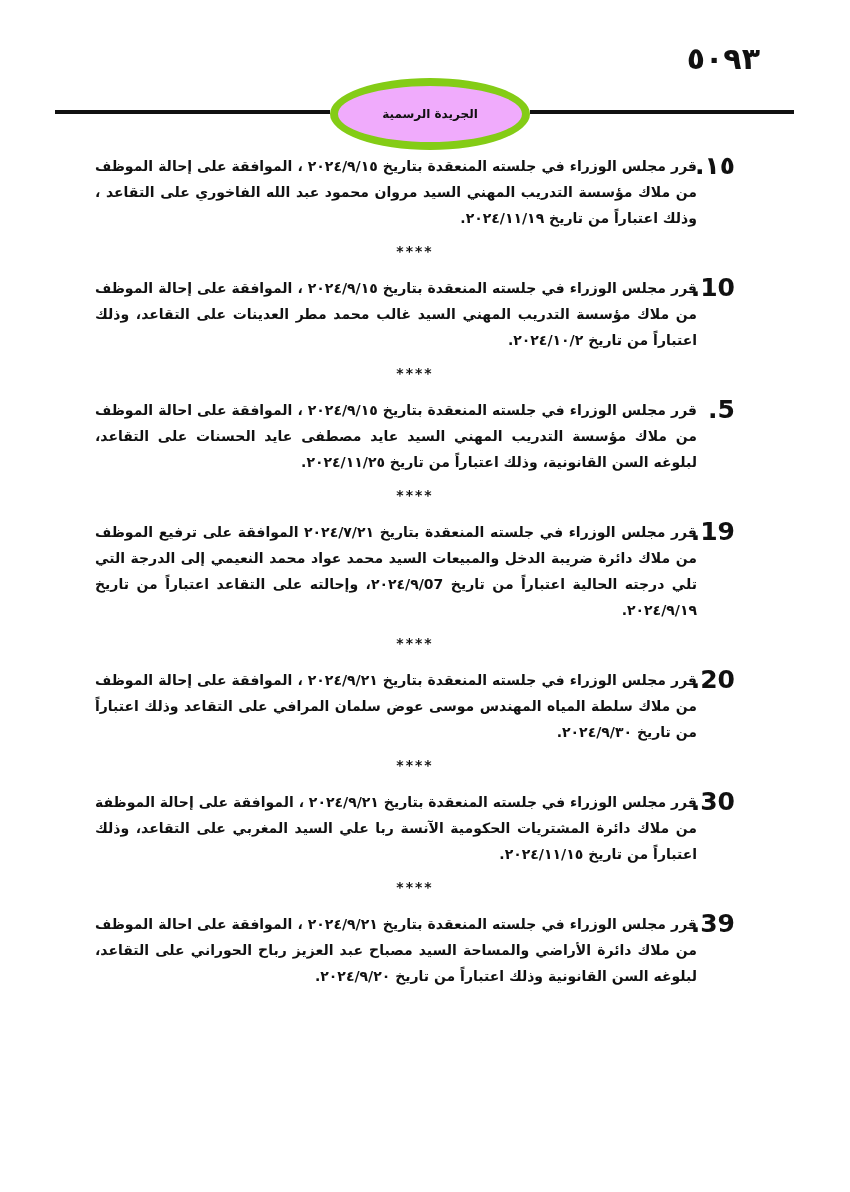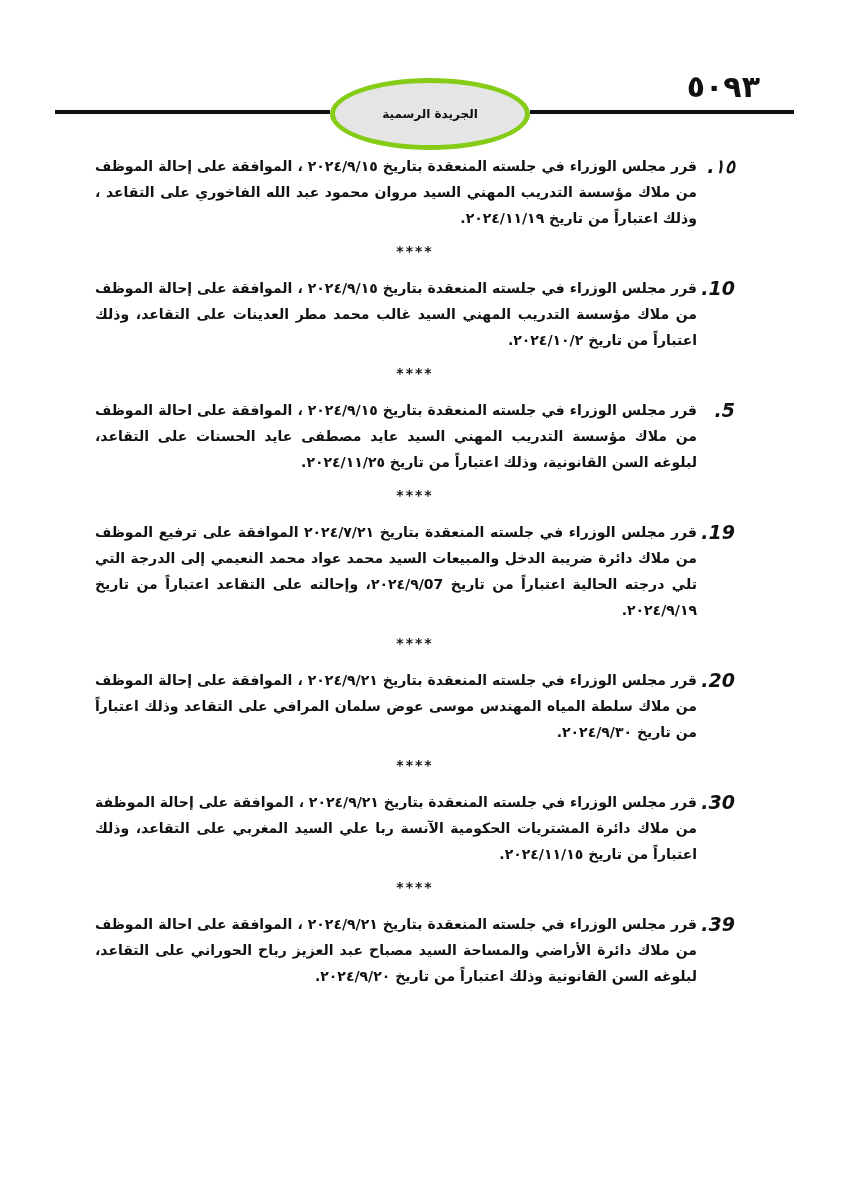--- a/index.html
+++ b/index.html
@@ -1,28 +1,28 @@
 <!DOCTYPE html>
 <html><head>
 <meta charset="utf-8">
 <style>
   html, body { margin: 0; padding: 0; background: #ffffff; }
   body { width: 850px; height: 1192px; position: relative; overflow: hidden;
          font-family: "DejaVu Sans", "Liberation Sans", sans-serif; color: #111; }
-  .page-number { position: absolute; top: 69px; right: 90px; font-size: 30px; font-weight: bold;
+  .page-number { position: absolute; top: 41px; right: 90px; font-size: 30px; font-weight: bold;
                  direction: rtl; letter-spacing: 2px; }
   .header-rule-left { position: absolute; top: 110px; left: 55px; width: 275px; height: 4px; background: #111; }
   .header-rule-right { position: absolute; top: 110px; left: 530px; width: 264px; height: 4px; background: #111; }
   .header-oval { position: absolute; top: 78px; left: 330px; width: 200px; height: 72px;
-                 border: 5px solid #84cc16; border-radius: 50%; box-sizing: border-box;
-                 display: flex; align-items: center; justify-content: center; background: #e5e5e5; }
+                 border: 8px solid #84cc16; border-radius: 50%; box-sizing: border-box;
+                 display: flex; align-items: center; justify-content: center; background: #f0abfc; }
   .header-oval span { font-size: 12px; font-weight: bold; direction: rtl; }
   .content { position: absolute; top: 153px; left: 95px; width: 640px; direction: rtl; }
   .item { display: flex; flex-direction: row; align-items: flex-start; }
-  .item-num { width: 38px; flex: none; font-weight: bold; font-size: 19px; line-height: 26px; white-space: nowrap; font-style: italic; }
+  .item-num { width: 38px; flex: none; font-weight: bold; font-size: 25px; line-height: 26px; white-space: nowrap; }
   .item-text { flex: 1; font-weight: bold; font-size: 14px; line-height: 26px; text-align: justify;
                text-align-last: right; }
   .sep { text-align: center; font-weight: bold; font-size: 14px; margin: 12px 0 12px 0; height: 20px;
          letter-spacing: 2px; direction: ltr; padding-left: 0; }
 </style>
 </head>
 <body>
 
 <div class="page-number">٥٠٩٣</div>
 

